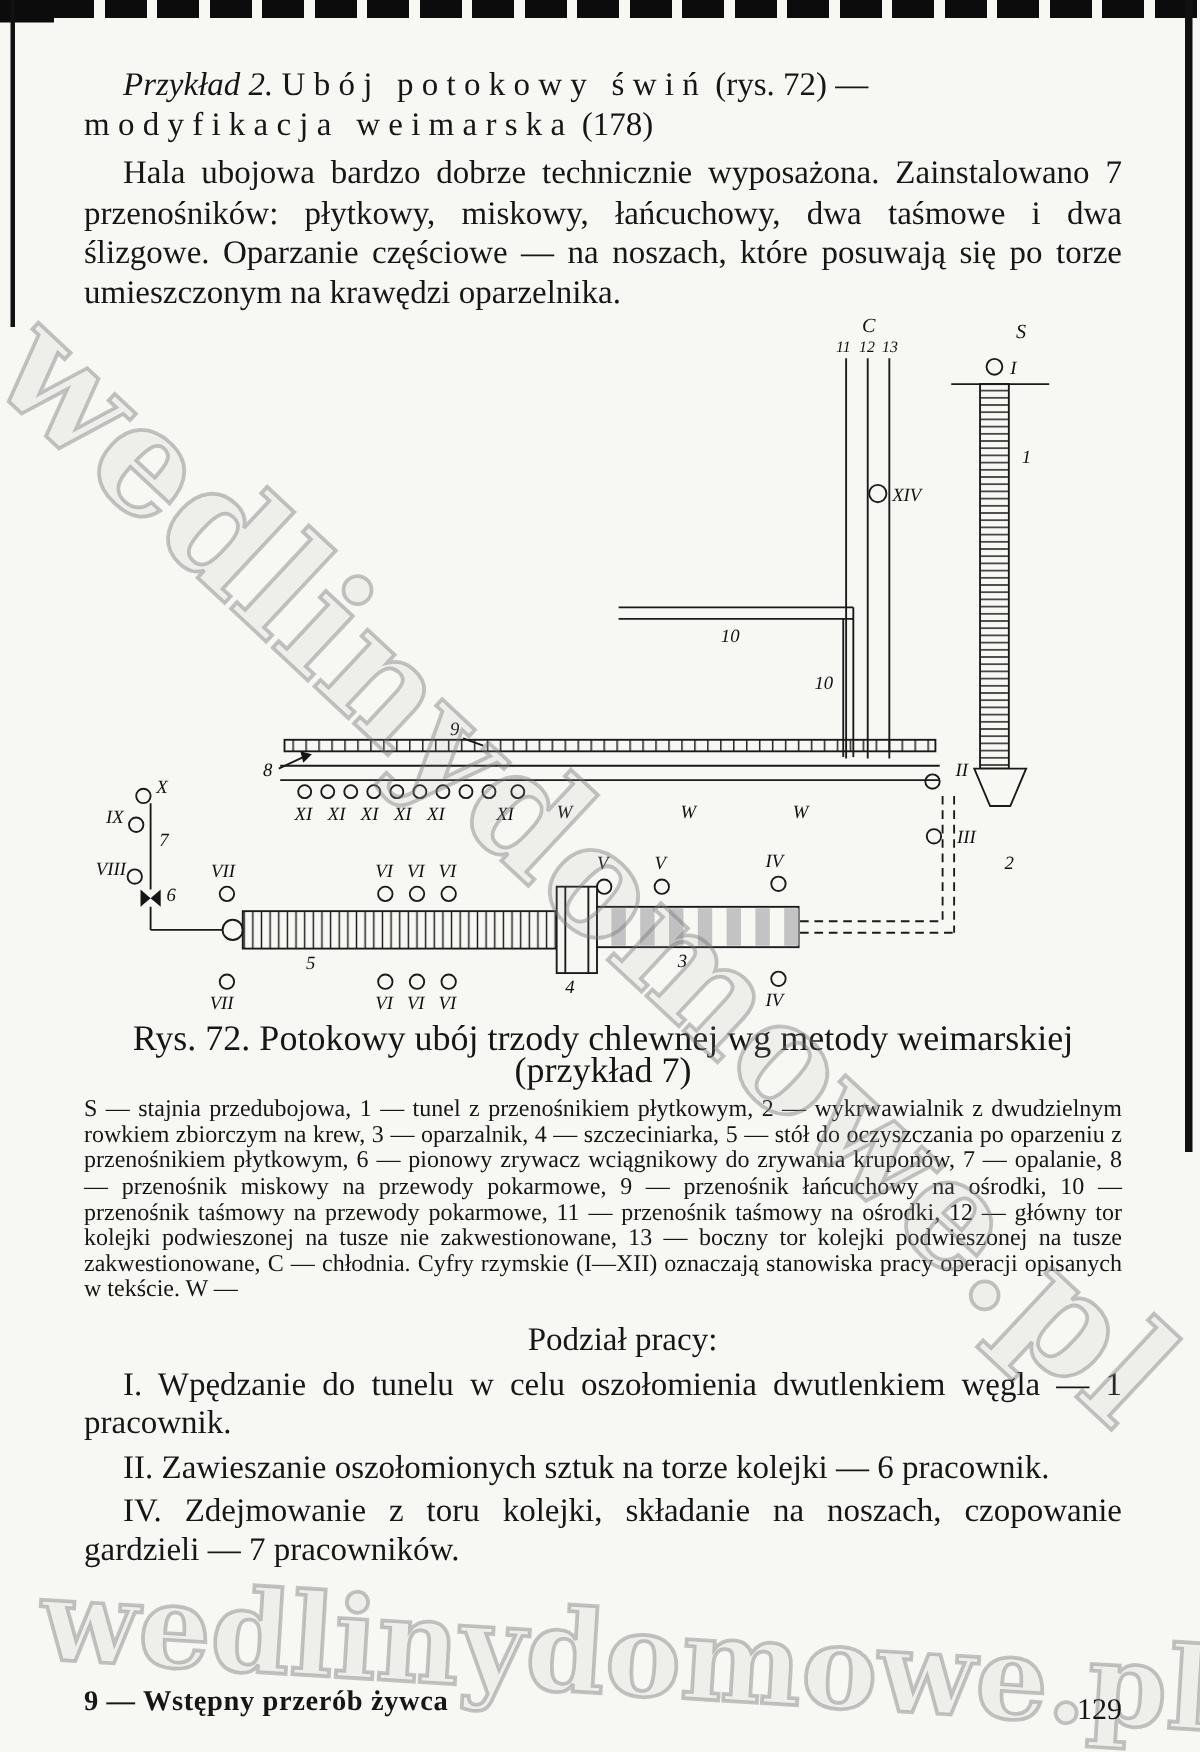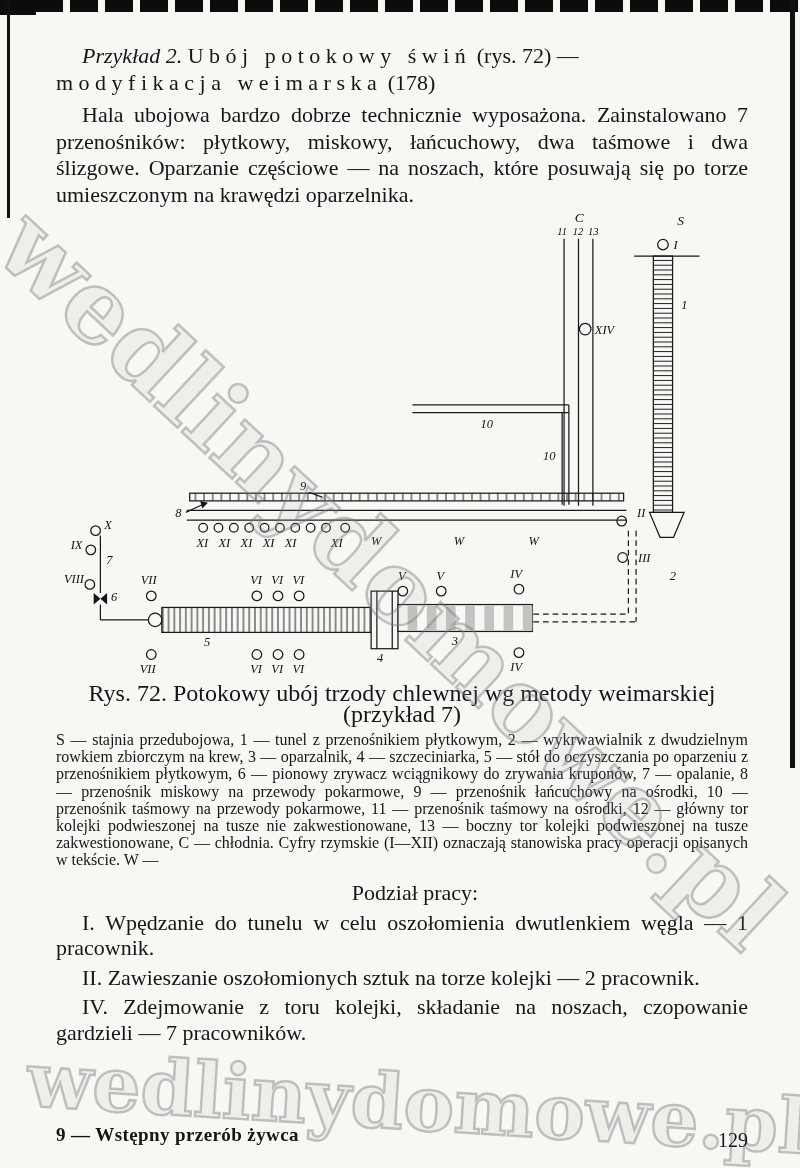--- a/index.html
+++ b/index.html
@@ -229,21 +229,21 @@
         </g>
       </svg>
     </div>
 
     <p class="caption"><span>Rys. 72. Potokowy ubój trzody chlewnej wg metody weimarskiej</span><br><span>(przykład 7)</span></p>
 
     <p class="legend">S — stajnia przedubojowa, 1 — tunel z przenośnikiem płytkowym, 2 — wykrwawialnik z dwudzielnym rowkiem zbiorczym na krew, 3 — oparzalnik, 4 — szczeciniarka, 5 — stół do oczyszczania po oparzeniu z przenośnikiem płytkowym, 6 — pionowy zrywacz wciągnikowy do zrywania kruponów, 7 — opalanie, 8 — przenośnik miskowy na przewody pokarmowe, 9 — przenośnik łańcuchowy na ośrodki, 10 — przenośnik taśmowy na przewody pokarmowe, 11 — przenośnik taśmowy na ośrodki, 12 — główny tor kolejki podwieszonej na tusze nie zakwestionowane, 13 — boczny tor kolejki podwieszonej na tusze zakwestionowane, C — chłodnia. Cyfry rzymskie (I—XII) oznaczają stanowiska pracy operacji opisanych w tekście. W —</p>
 
     <p class="work-heading">Podział pracy:</p>
     <p class="work-item">I. Wpędzanie do tunelu w celu oszołomienia dwutlenkiem węgla — 1 pracownik.</p>
-    <p class="work-item">II. Zawieszanie oszołomionych sztuk na torze kolejki — 2 pracownik.</p>
+    <p class="work-item">II. Zawieszanie oszołomionych sztuk na torze kolejki — 6 pracownik.</p>
     <p class="work-item">IV. Zdejmowanie z toru kolejki, składanie na noszach, czopowanie gardzieli — 7 pracowników.</p>
   </div>
 
   <div class="wm wm1">wedlinydomowe.pl</div>
   <div class="wm wm2">wedlinydomowe.pl</div>
 
   <div class="footer-left">9 — Wstępny przerób żywca</div>
   <div class="page-num">129</div>
 </div>
 

